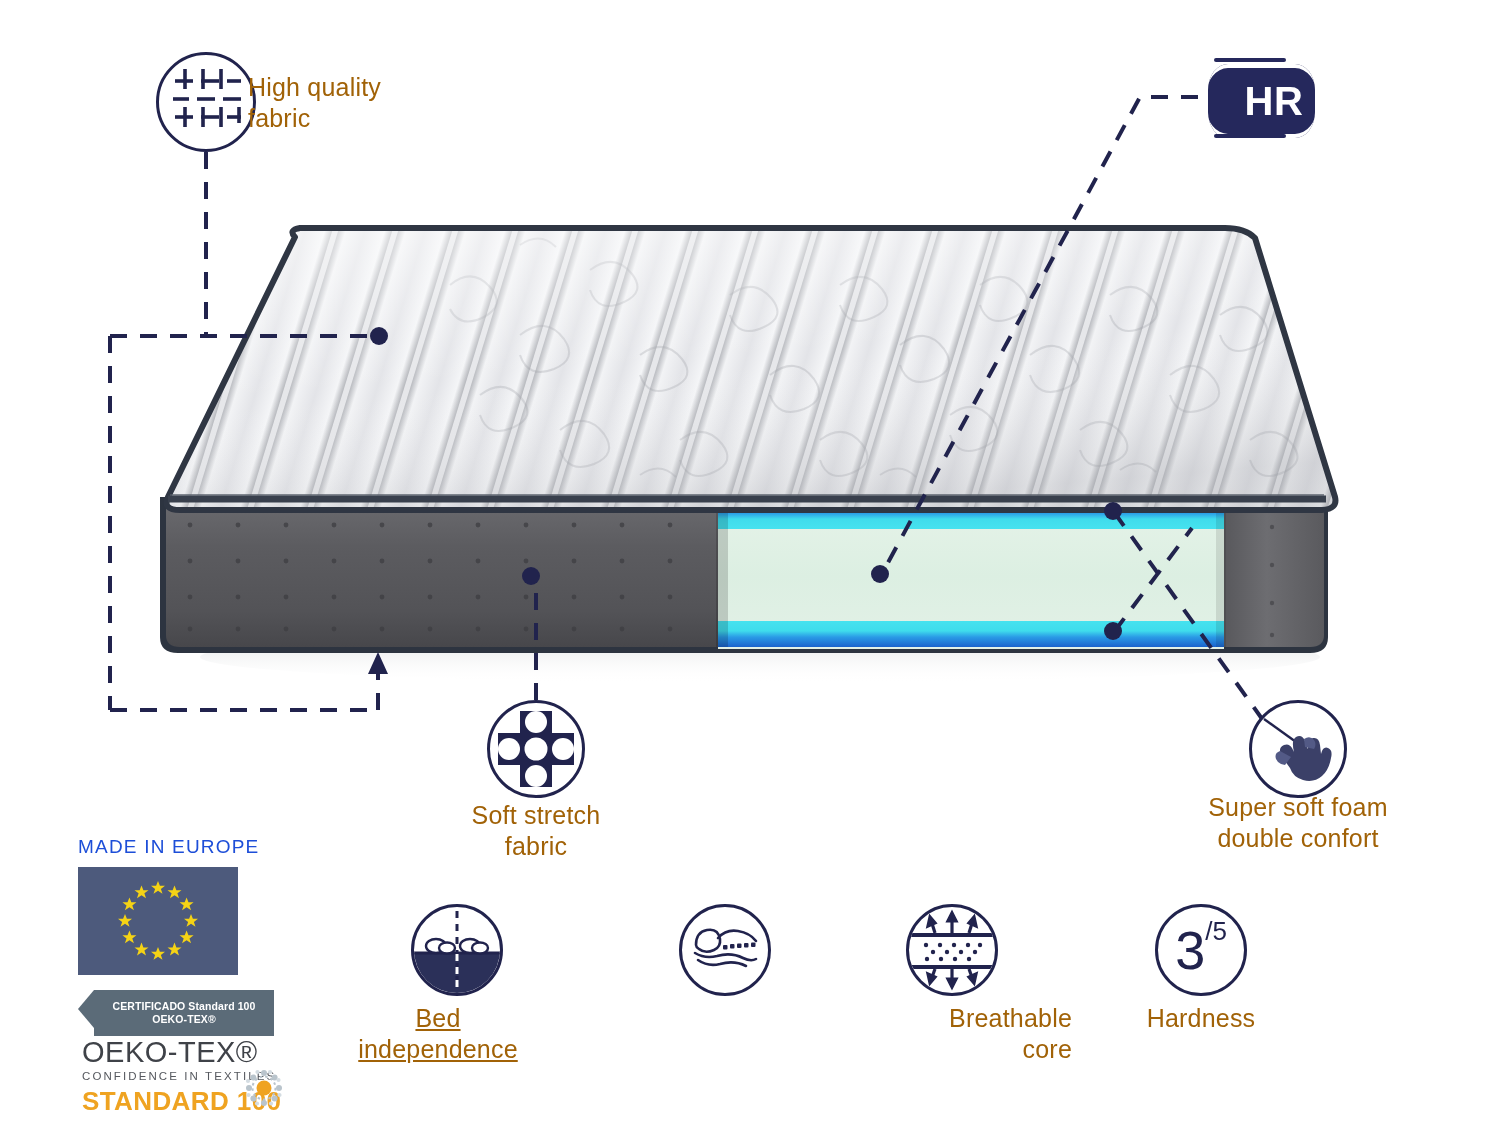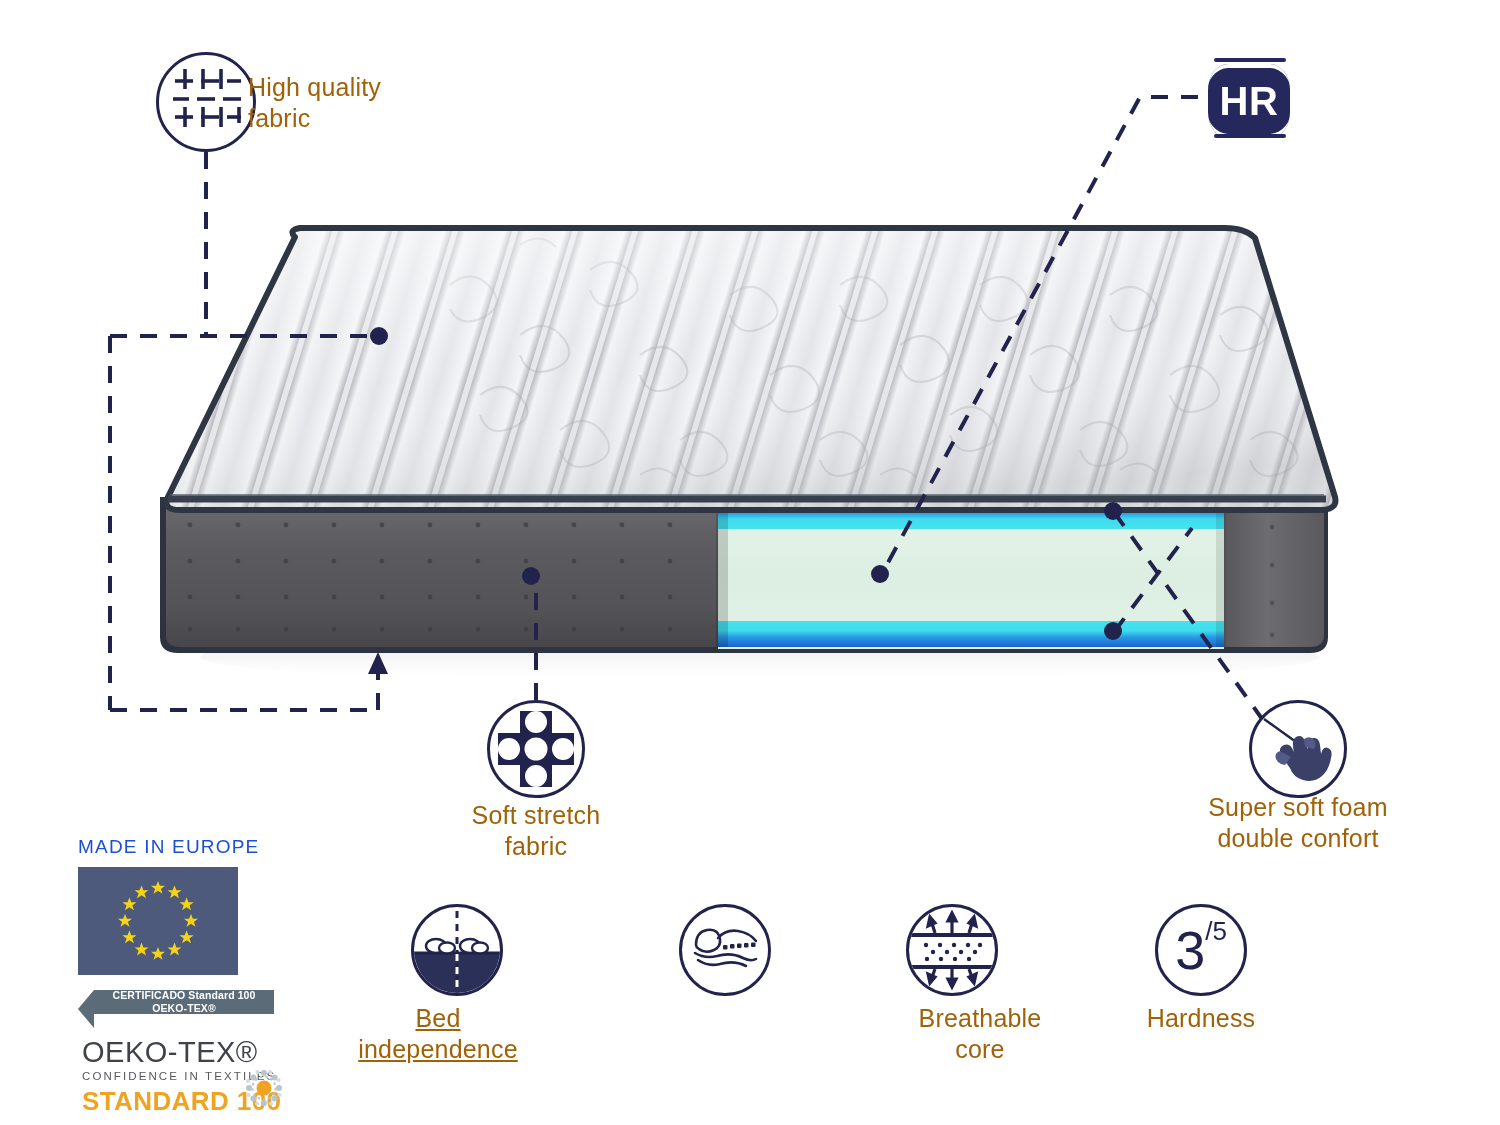--- a/index.html
+++ b/index.html
@@ -44,34 +44,35 @@
     position:absolute;
     width:82px;height:74px;
     background:#25285c;
     border-radius:20px/26px;
     color:#fff;
     font-size:40px;
     font-weight:bold;
     letter-spacing:.5px;
     display:flex;align-items:center;justify-content:center;
     box-shadow:0 -6px 0 -2px #fff inset, 0 6px 0 -2px #fff inset;
+    padding-left:25px;
   }
   .hr-cap{
     position:absolute;left:6px;right:6px;height:4px;background:#25285c;border-radius:3px;
   }
 
   
   .eu-title{
     font-size:19px;letter-spacing:1.2px;color:#1d4ed8;
   }
   .eu-flag{
     width:160px;height:108px;background:#4d5a7c;position:relative;
   }
   .ribbon{
-    width:180px;height:24px;background:#5b6b78;position:relative;
+    width:180px;height:46px;background:#5b6b78;position:relative;
     color:#fff;
   }
   .ribbon:before{
     content:"";position:absolute;left:-16px;top:0;border-top:19px solid transparent;
     border-bottom:19px solid transparent;border-right:16px solid #5b6b78;
   }
   .ribbon-txt{
     position:absolute;inset:0;display:flex;flex-direction:column;align-items:center;
     justify-content:center;font-size:10.5px;font-weight:bold;line-height:1.25;letter-spacing:.1px;
   }
@@ -548,21 +549,21 @@
           <circle cx="52" cy="45" r="2.2"></circle>
             <circle cx="66" cy="45" r="2.2"></circle>
           <circle cx="18" cy="52" r="2.2"></circle>
             <circle cx="32" cy="52" r="2.2"></circle>
           <circle cx="46" cy="52" r="2.2"></circle>
             <circle cx="60" cy="52" r="2.2"></circle>
         </g>
       </g>
     </svg>
   </div>
-  <div class="label center abs" style="left:860px;top:1003px;width:240px;">Breathable
+  <div class="label center abs" style="left:832px;top:1003px;width:240px;text-align:right;">Breathable
 core</div>
 
   <div class="circ" style="left:1155px;top:904px;width:92px;height:92px;">
     <div class="abs" style="left:0;top:0;width:86px;height:86px;display:flex;align-items:center;justify-content:center;">
       <span style="font-size:54px;line-height:1;color:#21234d;font-weight:300;">3</span>
       <span style="font-size:26px;line-height:1;color:#21234d;align-self:flex-start;margin-top:11px;font-weight:300;">/5</span>
     </div>
   </div>
   <div class="label center abs" style="left:1081px;top:1003px;width:240px;">Hardness</div>
 

